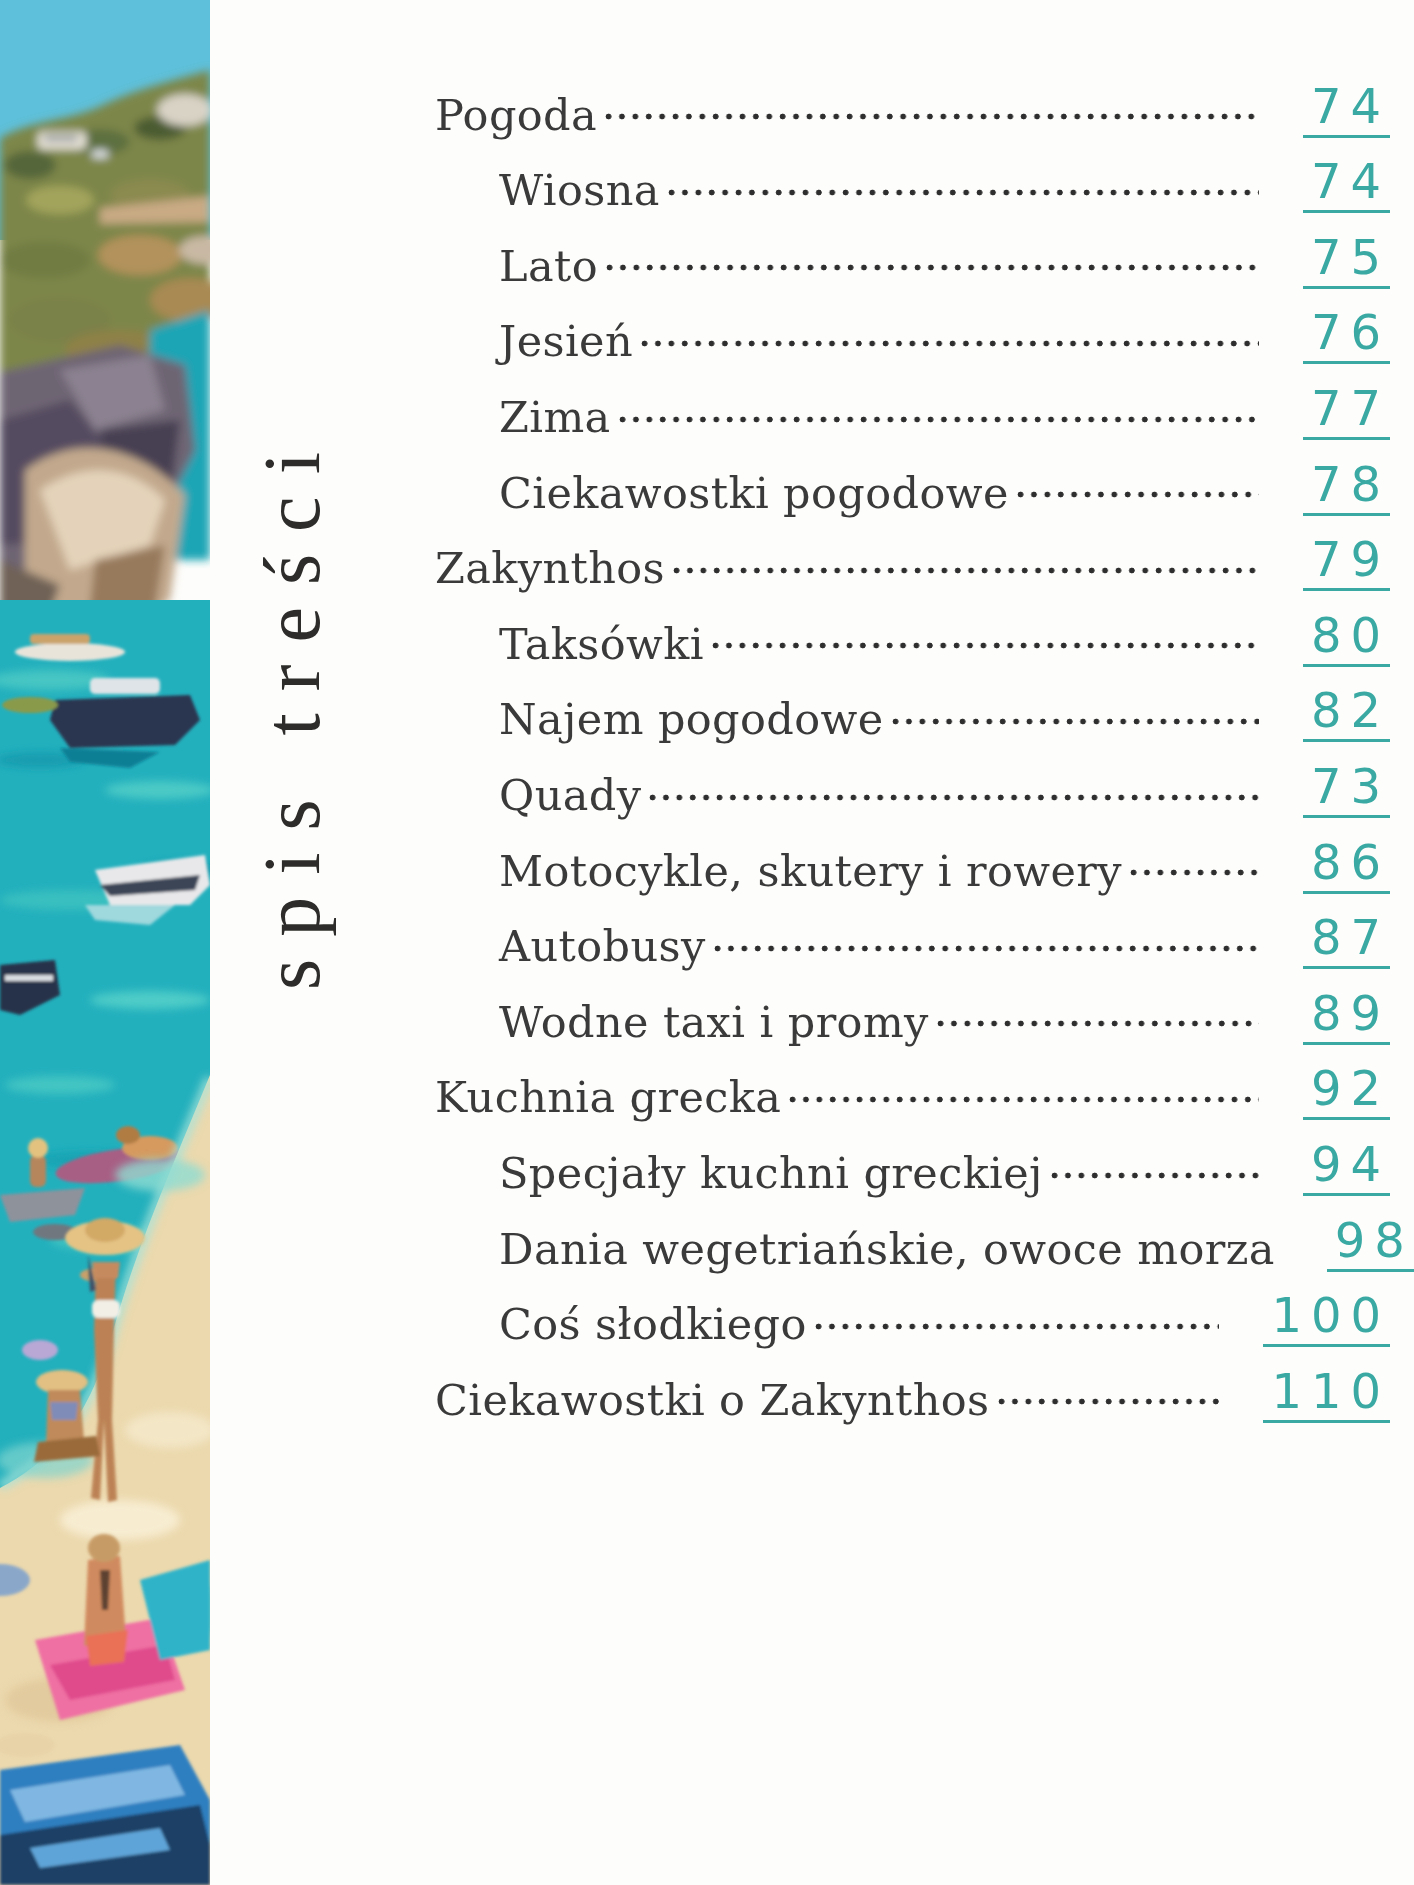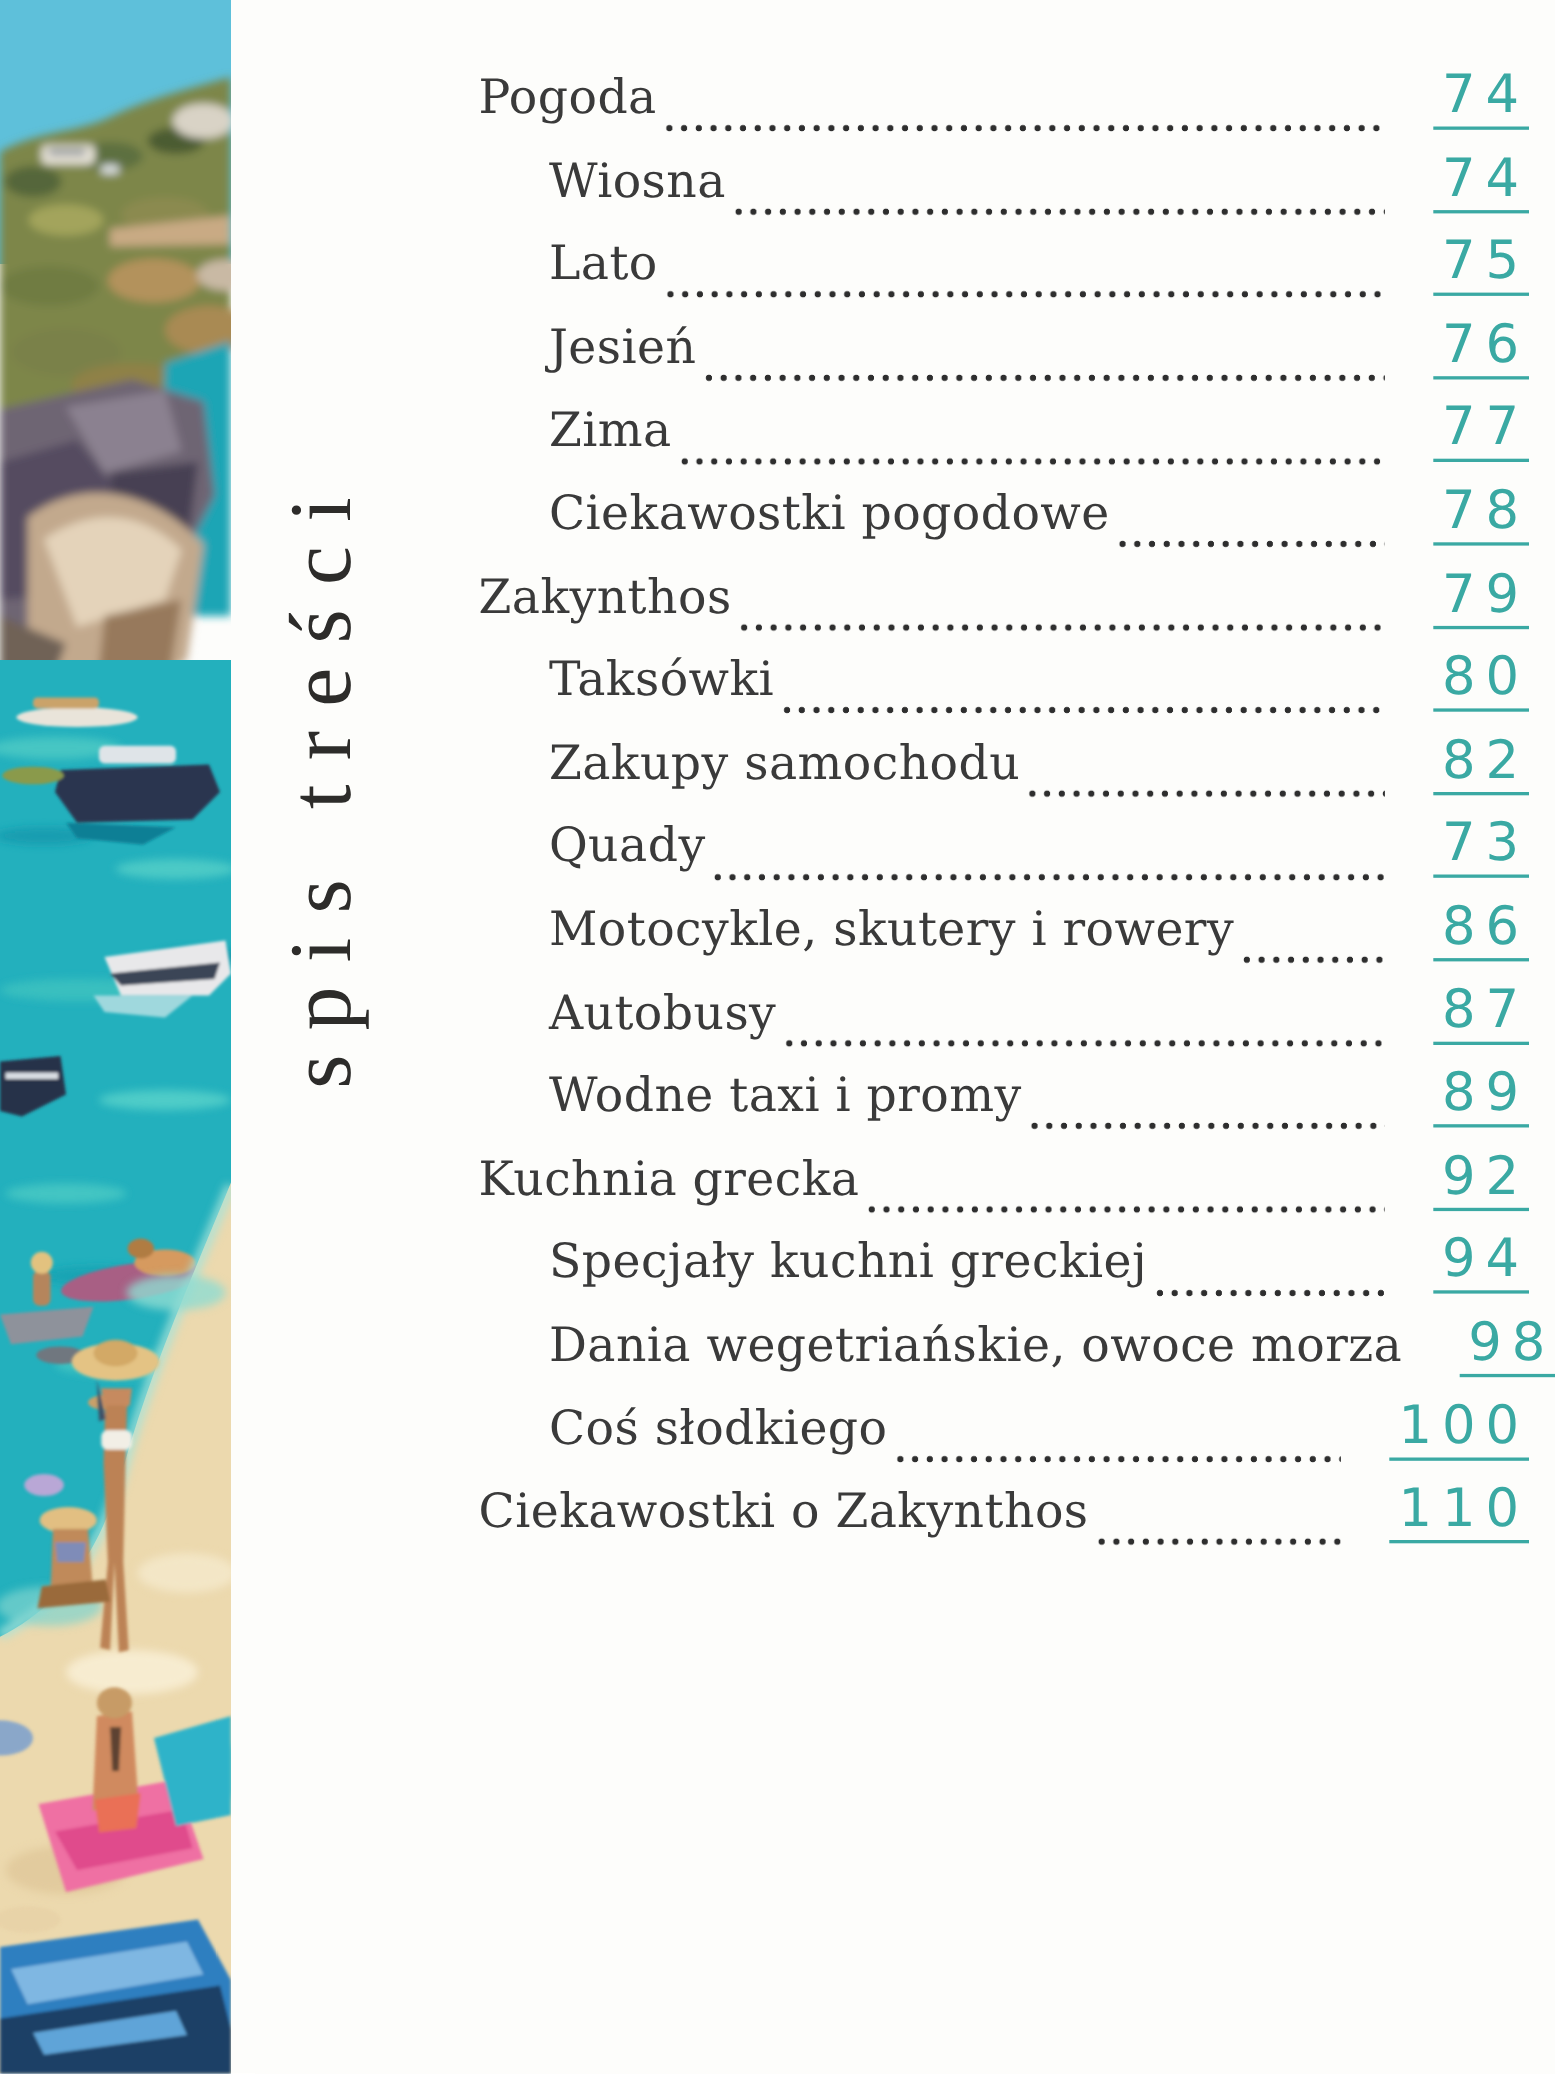--- a/index.html
+++ b/index.html
@@ -5,21 +5,21 @@
   html,body{margin:0;padding:0;background:#ffffff;}
   .page{position:relative;width:1414px;height:1885px;background:#fdfdfb;overflow:hidden;
         font-family:"DejaVu Serif",serif;}
   .cover-art{position:absolute;left:0;top:0;width:210px;height:1885px;display:block;}
   .vertical-title{
     position:absolute;left:-88px;top:650px;width:760px;height:120px;
     transform:rotate(-90deg);transform-origin:center;
     font-family:"Liberation Serif",serif;font-size:80px;letter-spacing:22px;
     color:#2d2c2a;text-align:center;line-height:120px;white-space:nowrap;}
   .toc{position:absolute;left:435px;right:24px;top:64px;}
-  .toc-row{display:flex;align-items:flex-start;height:75.6px;}
+  .toc-row{display:flex;align-items:flex-end;height:75.6px;}
   .toc-row.level-1{padding-left:64px;}
   .toc-label{font-size:43px;color:#3a3a3a;letter-spacing:0.4px;white-space:nowrap;}
   .leader{flex:1;height:7px;align-self:center;transform:translateY(15px);
     margin:0 44px 0 8px;
     background-image:radial-gradient(circle at 3.5px 3.5px,#2e2e2e 2.6px,transparent 3.2px);
     background-size:13.4px 7px;background-repeat:repeat-x;background-position:left center;}
   .leader.hidden{visibility:hidden;}
   .toc-page{font-family:"DejaVu Sans",sans-serif;font-size:48px;letter-spacing:9px;
     line-height:1;color:var(--accent,#3aa9a3);text-decoration:none;
     border-bottom:3px solid var(--accent,#3aa9a3);padding:0 0 5px 8px;white-space:nowrap;
@@ -218,21 +218,21 @@
     <a class="toc-page" href="#">79</a>
   </div>
 
   <div class="toc-row level-1">
     <span class="toc-label">Taksówki</span>
     <span class="leader"></span>
     <a class="toc-page" href="#">80</a>
   </div>
 
   <div class="toc-row level-1">
-    <span class="toc-label">Zakupy samochodu</span>
+    <span class="toc-label">Najem pogodowe</span>
     <span class="leader"></span>
     <a class="toc-page" href="#">82</a>
   </div>
 
   <div class="toc-row level-1">
     <span class="toc-label">Quady</span>
     <span class="leader"></span>
     <a class="toc-page" href="#">73</a>
   </div>
 

